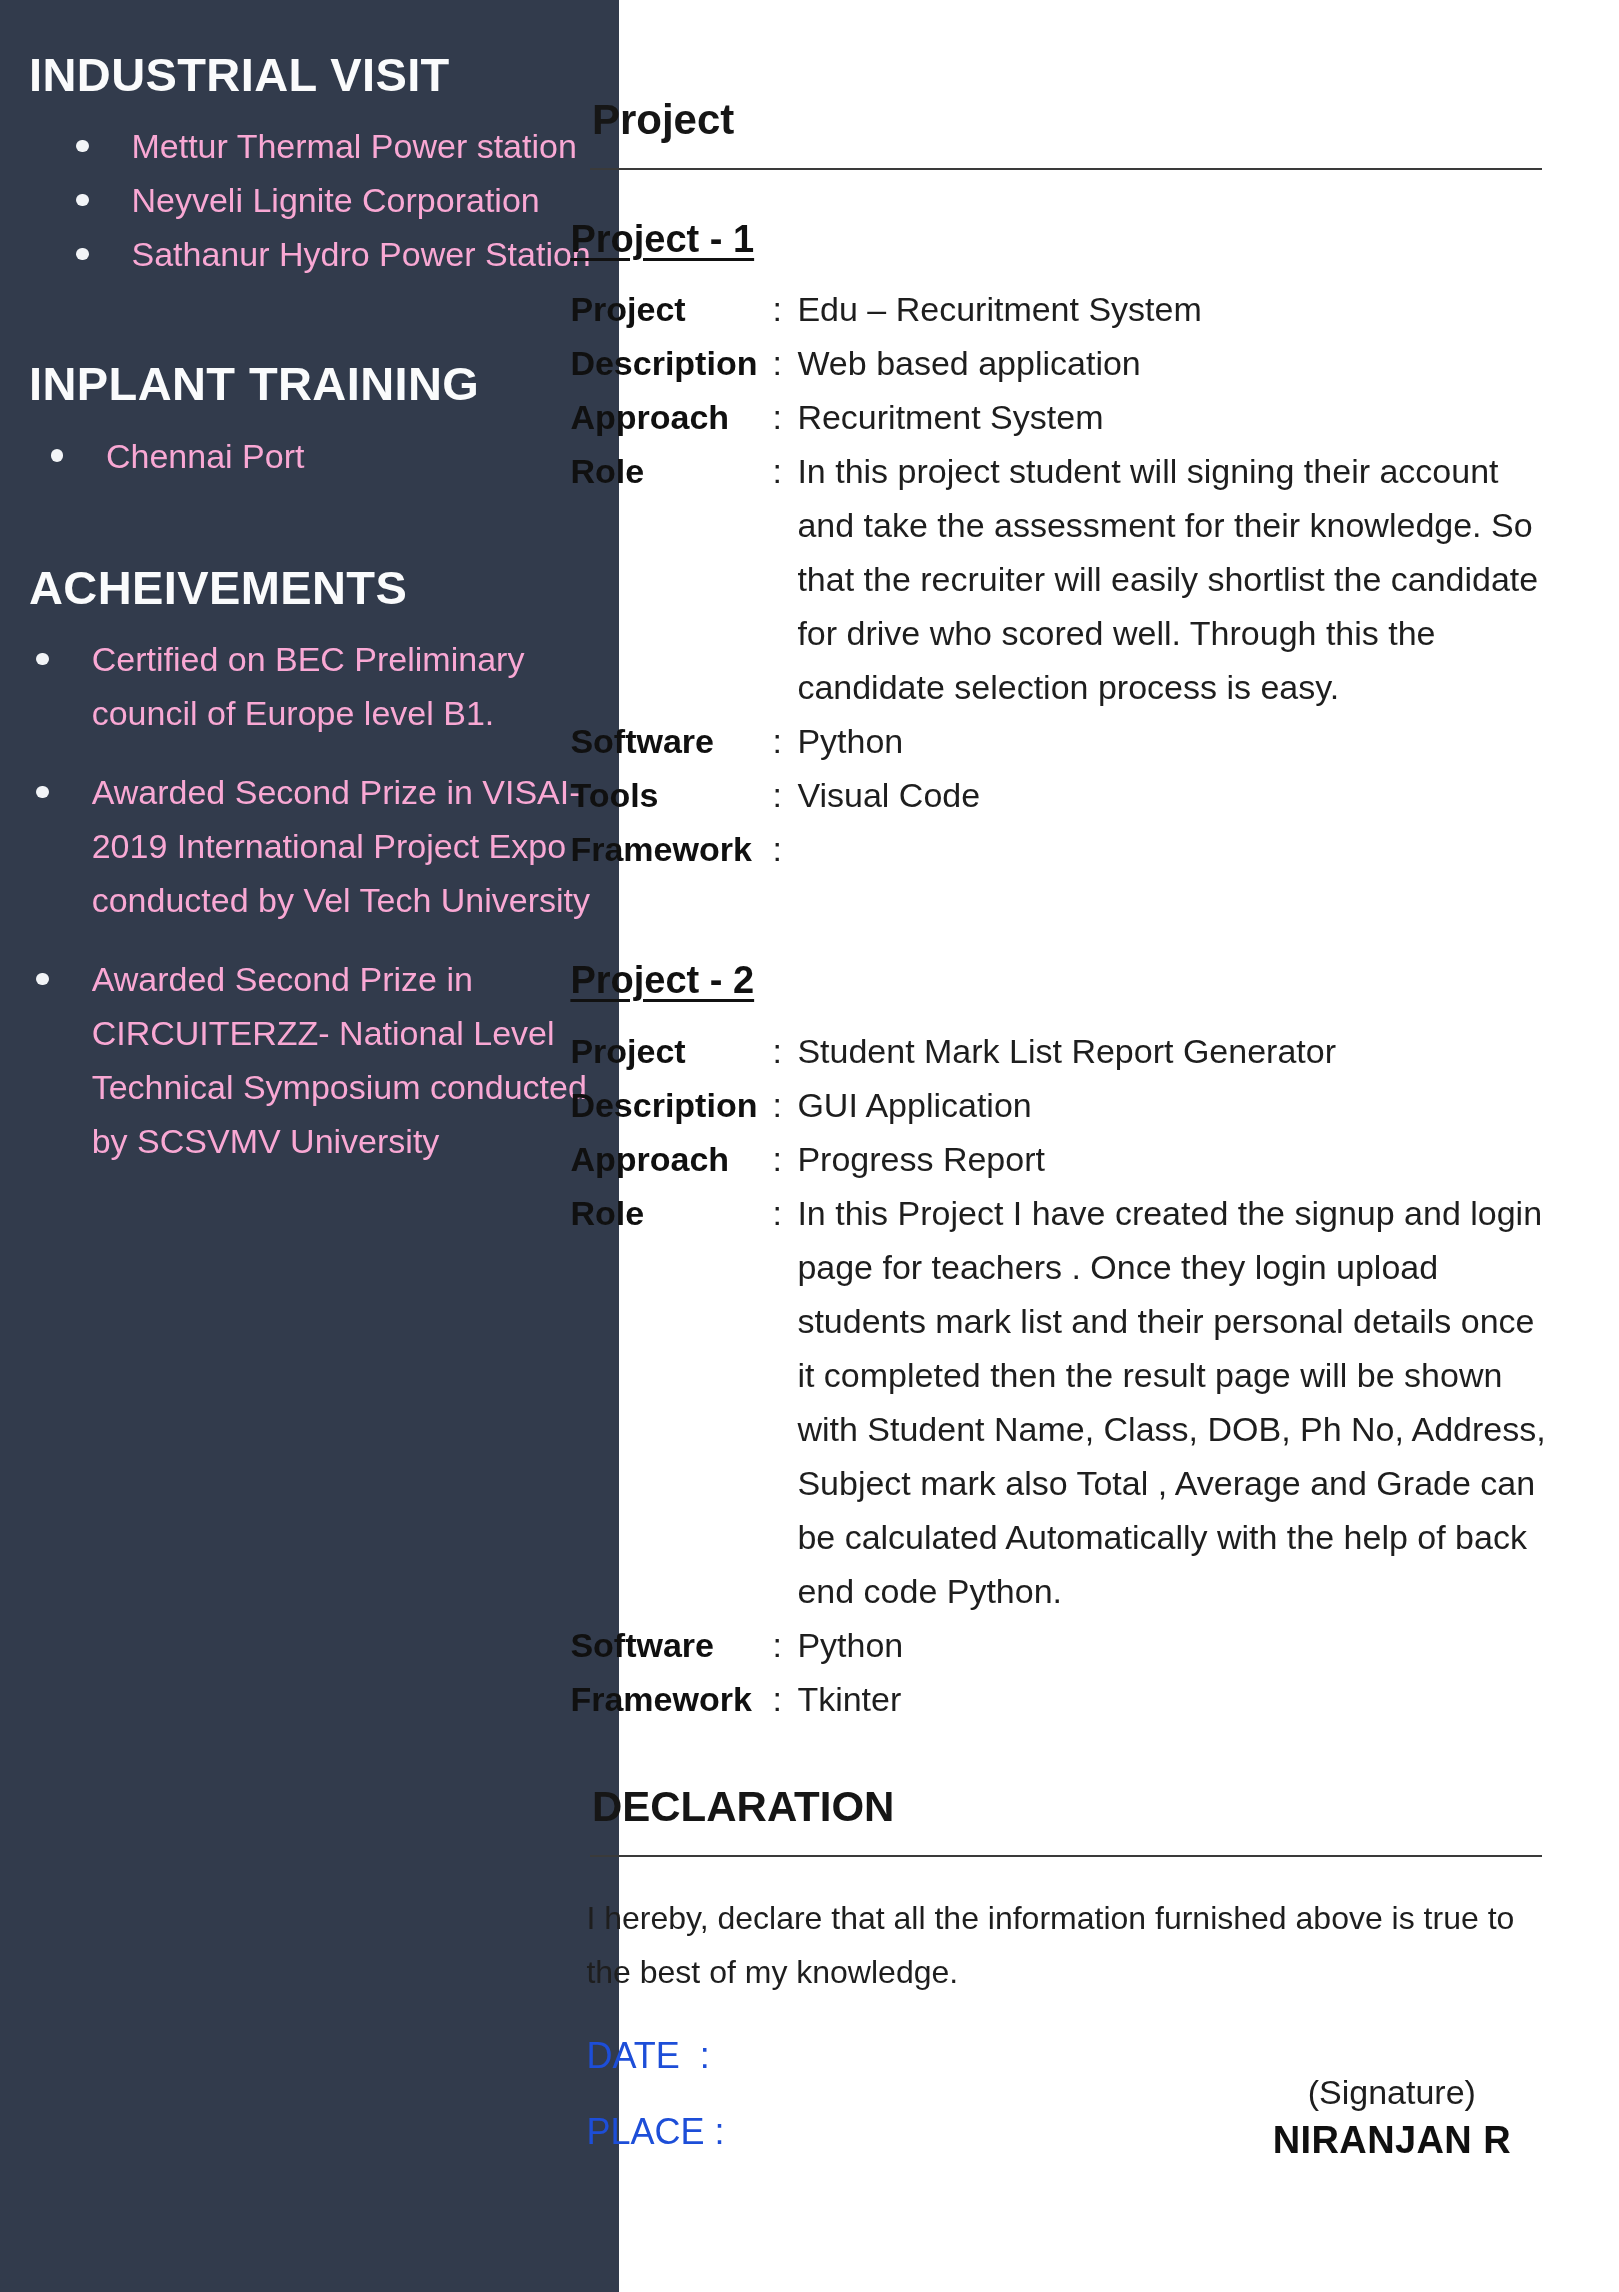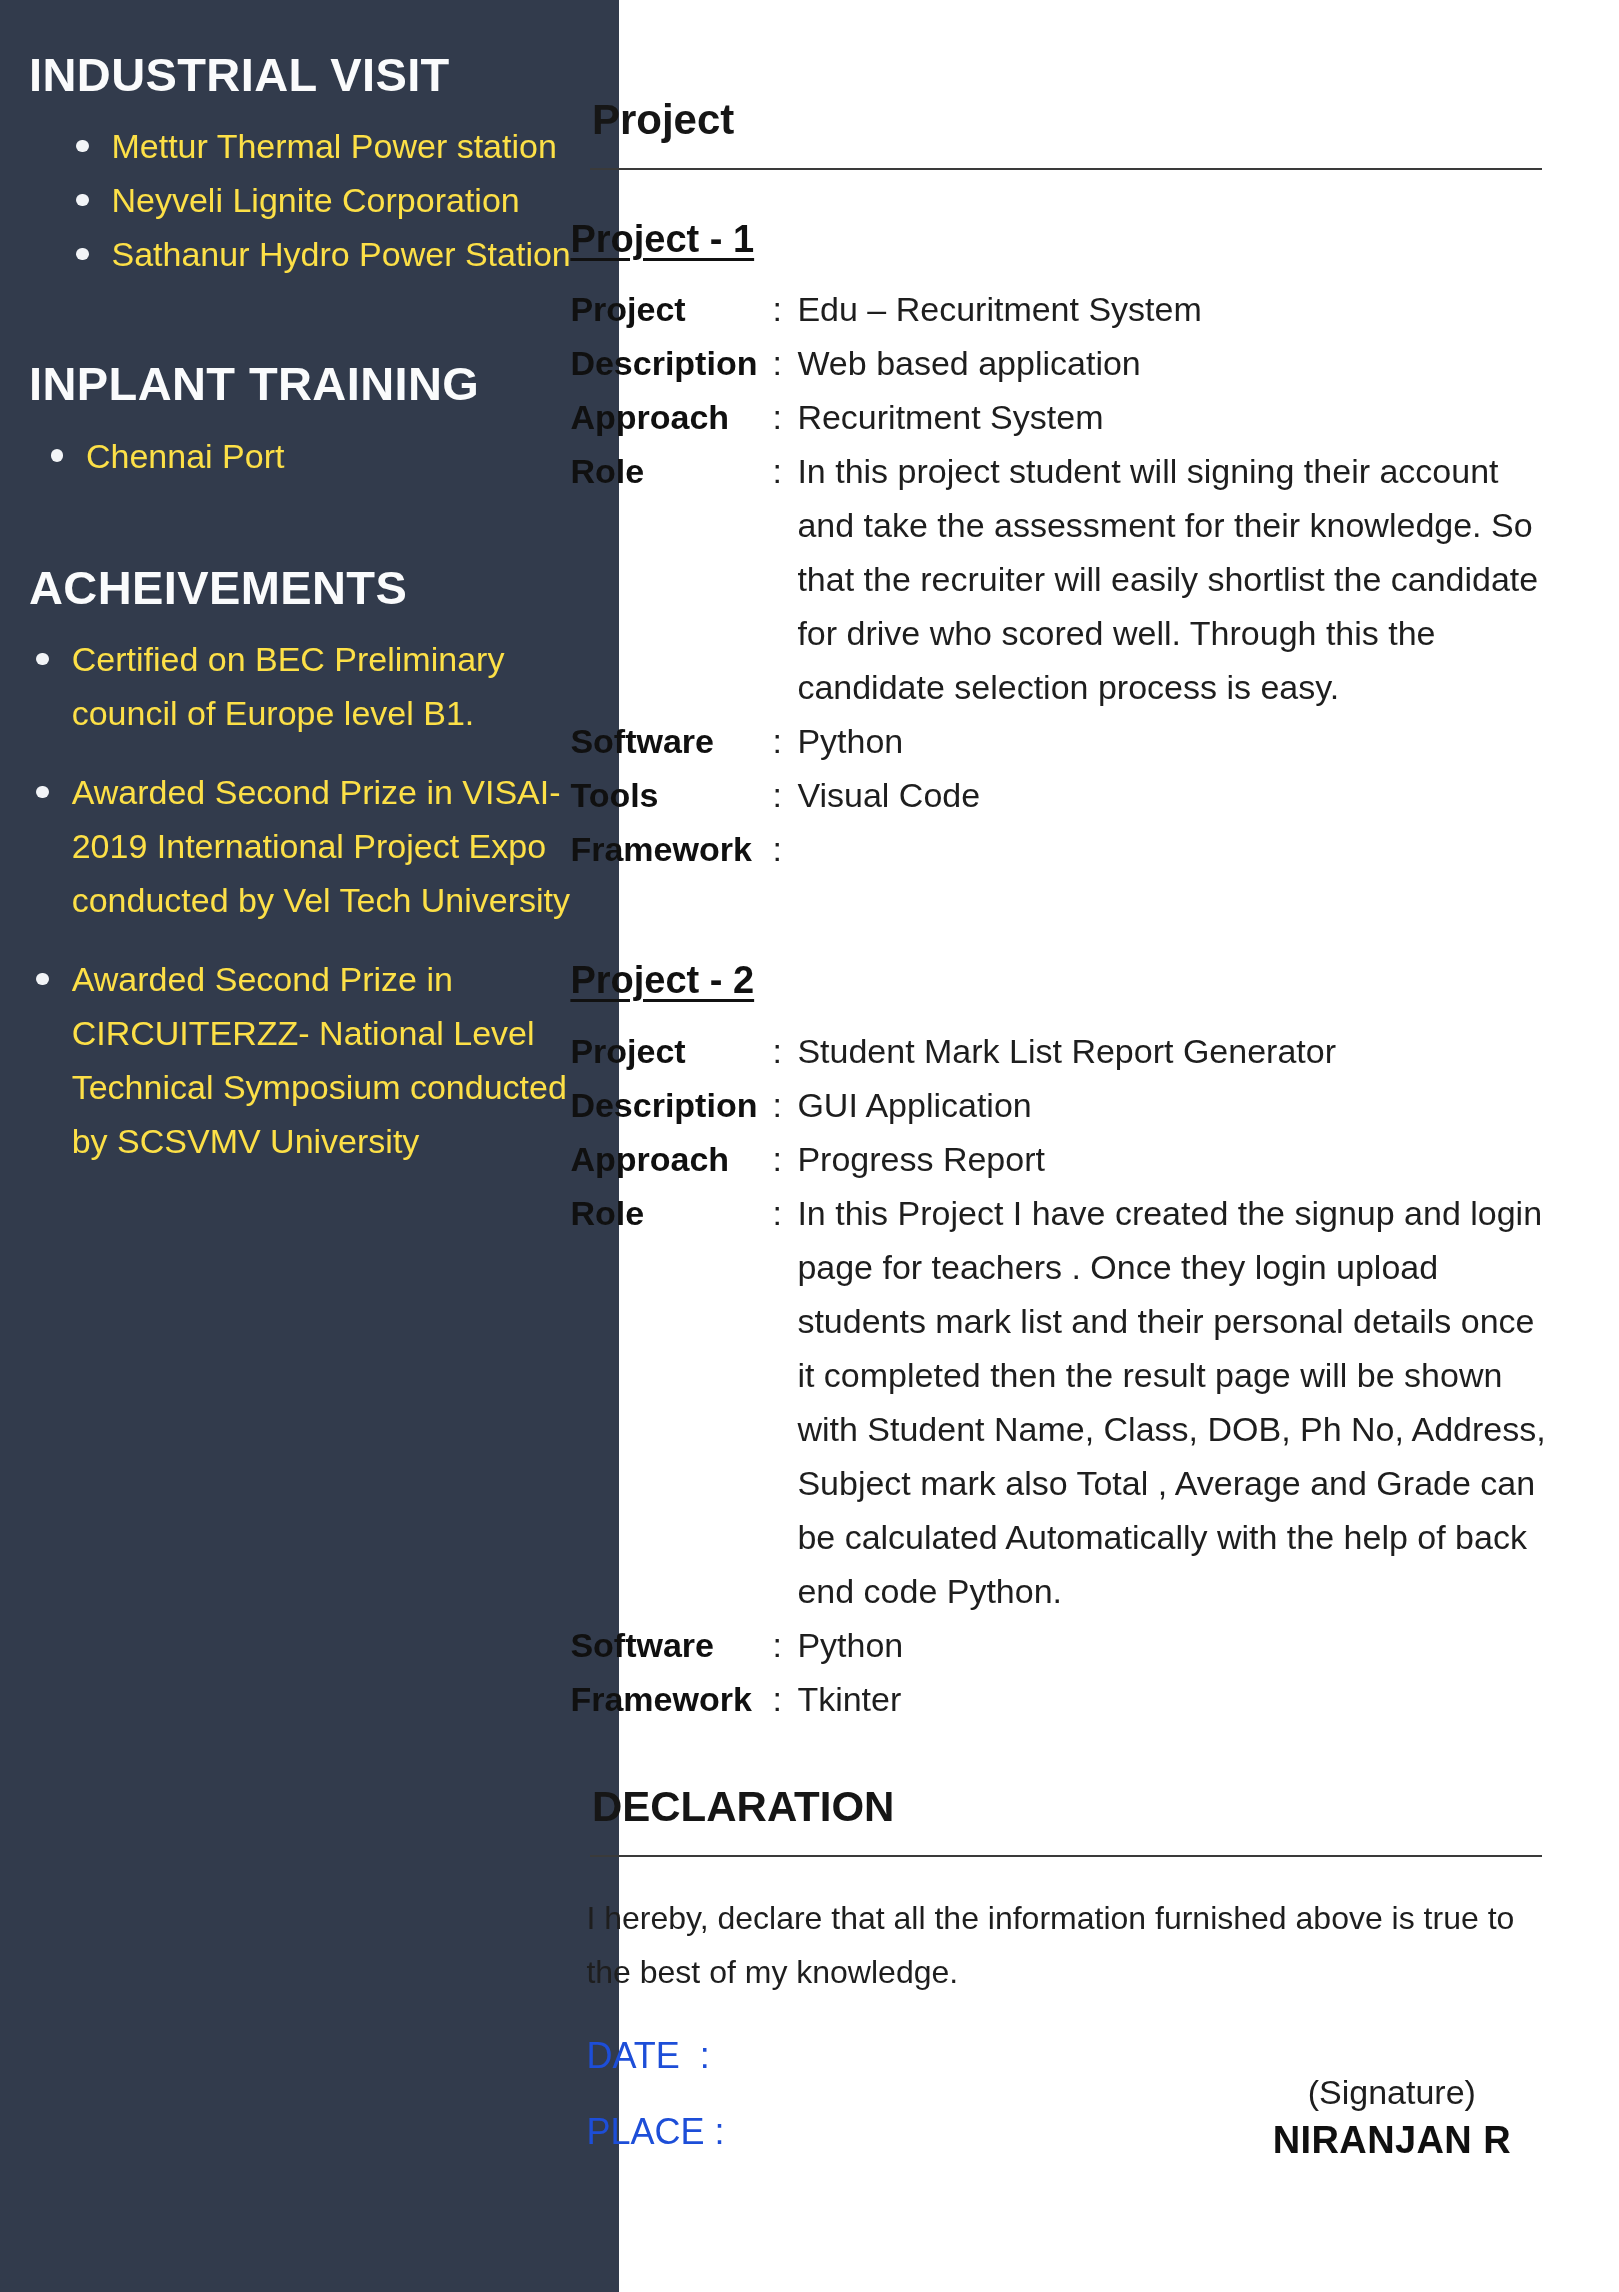--- a/index.html
+++ b/index.html
@@ -18,21 +18,21 @@
     box-sizing:border-box;
     padding:47px 18px 0 29px;
   }
   .sb-heading{
     font-weight:bold;font-size:47px;line-height:1.2;
     letter-spacing:0.4px;color:#FAFBFC;
   }
   .sb-list{margin:16px 0 0 0;padding:0;list-style:none;}
   .sb-item{
     display:flex;align-items:flex-start;
-    font-size:34px;line-height:54px;color:#fde047;
+    font-size:34px;line-height:54px;color:#f9a8d4;gap:20px;
   }
   .sb-dot{
     flex:0 0 auto;width:12.5px;height:12.5px;border-radius:50%;
     background:#F2F4F7;margin:20.6px 23px 0 0;
   }
   .indent-a{padding-left:47px;}
   .indent-b{padding-left:21.5px;}
   .indent-c{padding-left:7.2px;}
   .gap-1{margin-top:75px;}
   .gap-2{margin-top:77px;}

